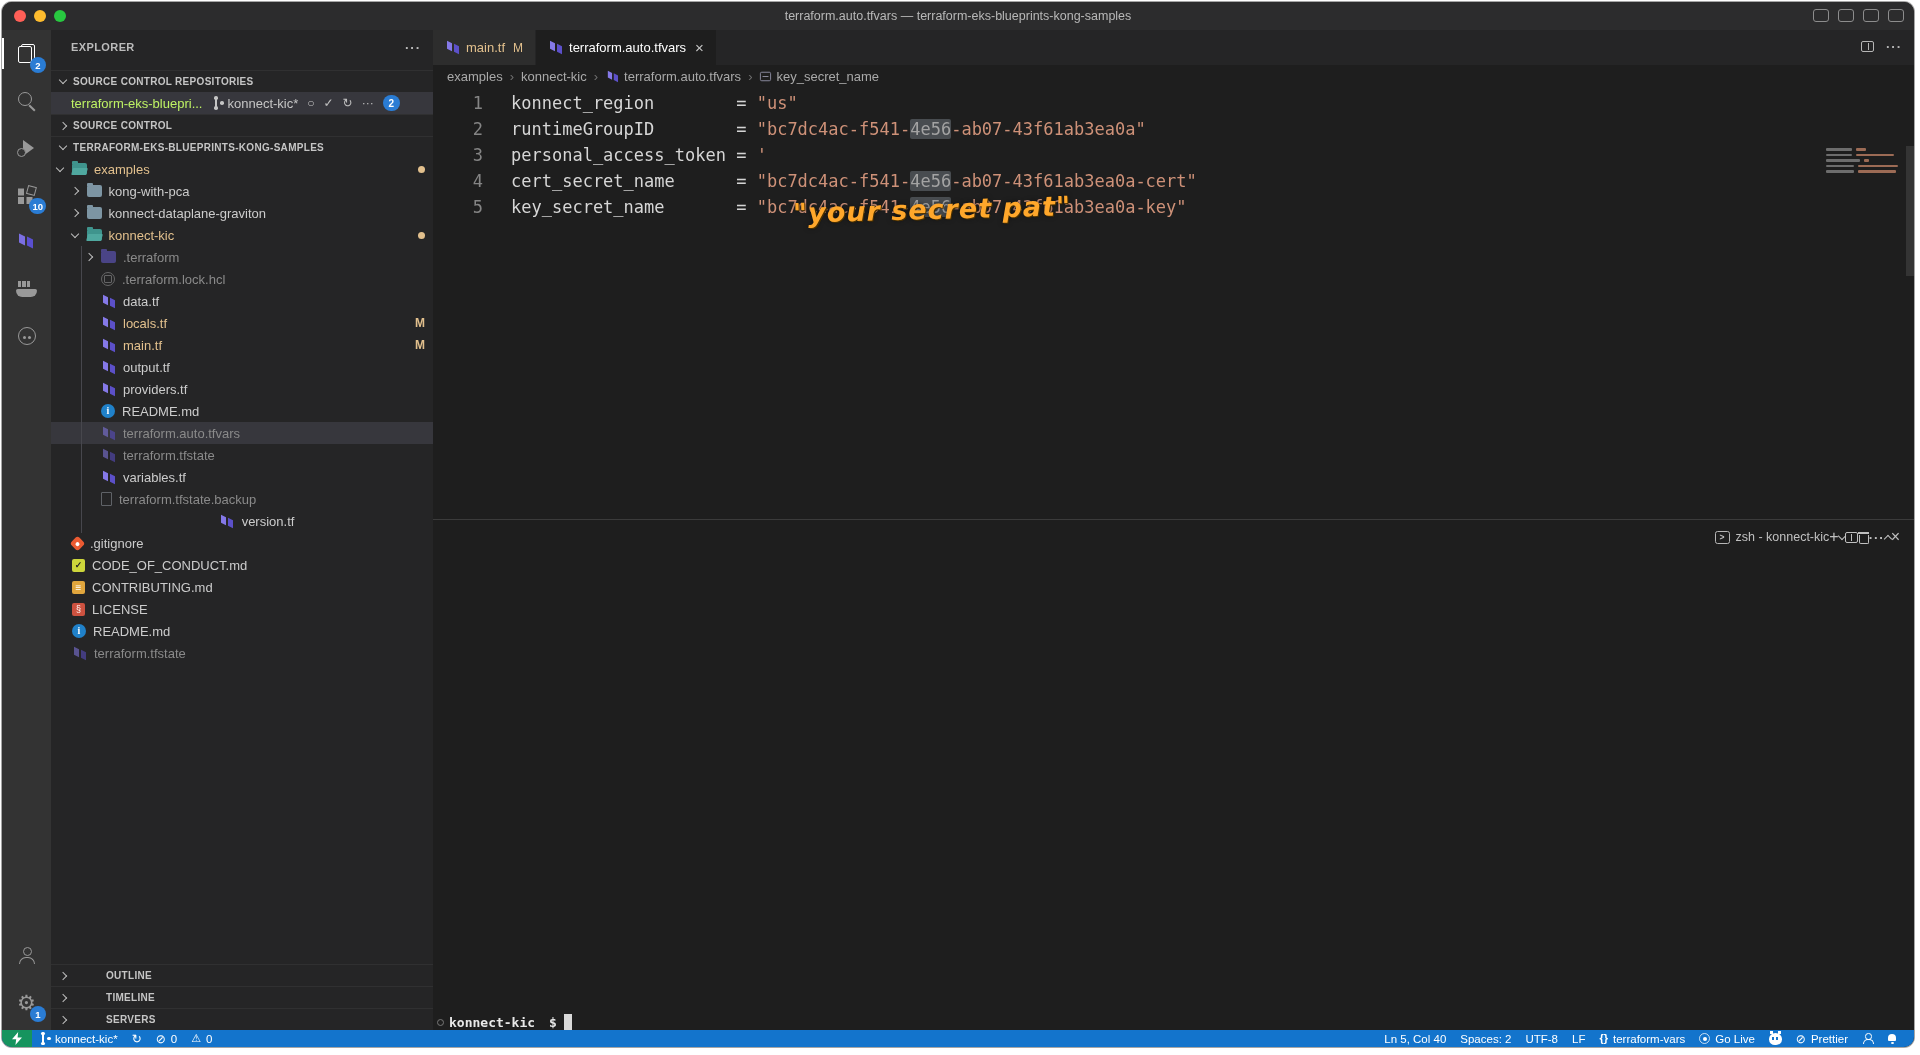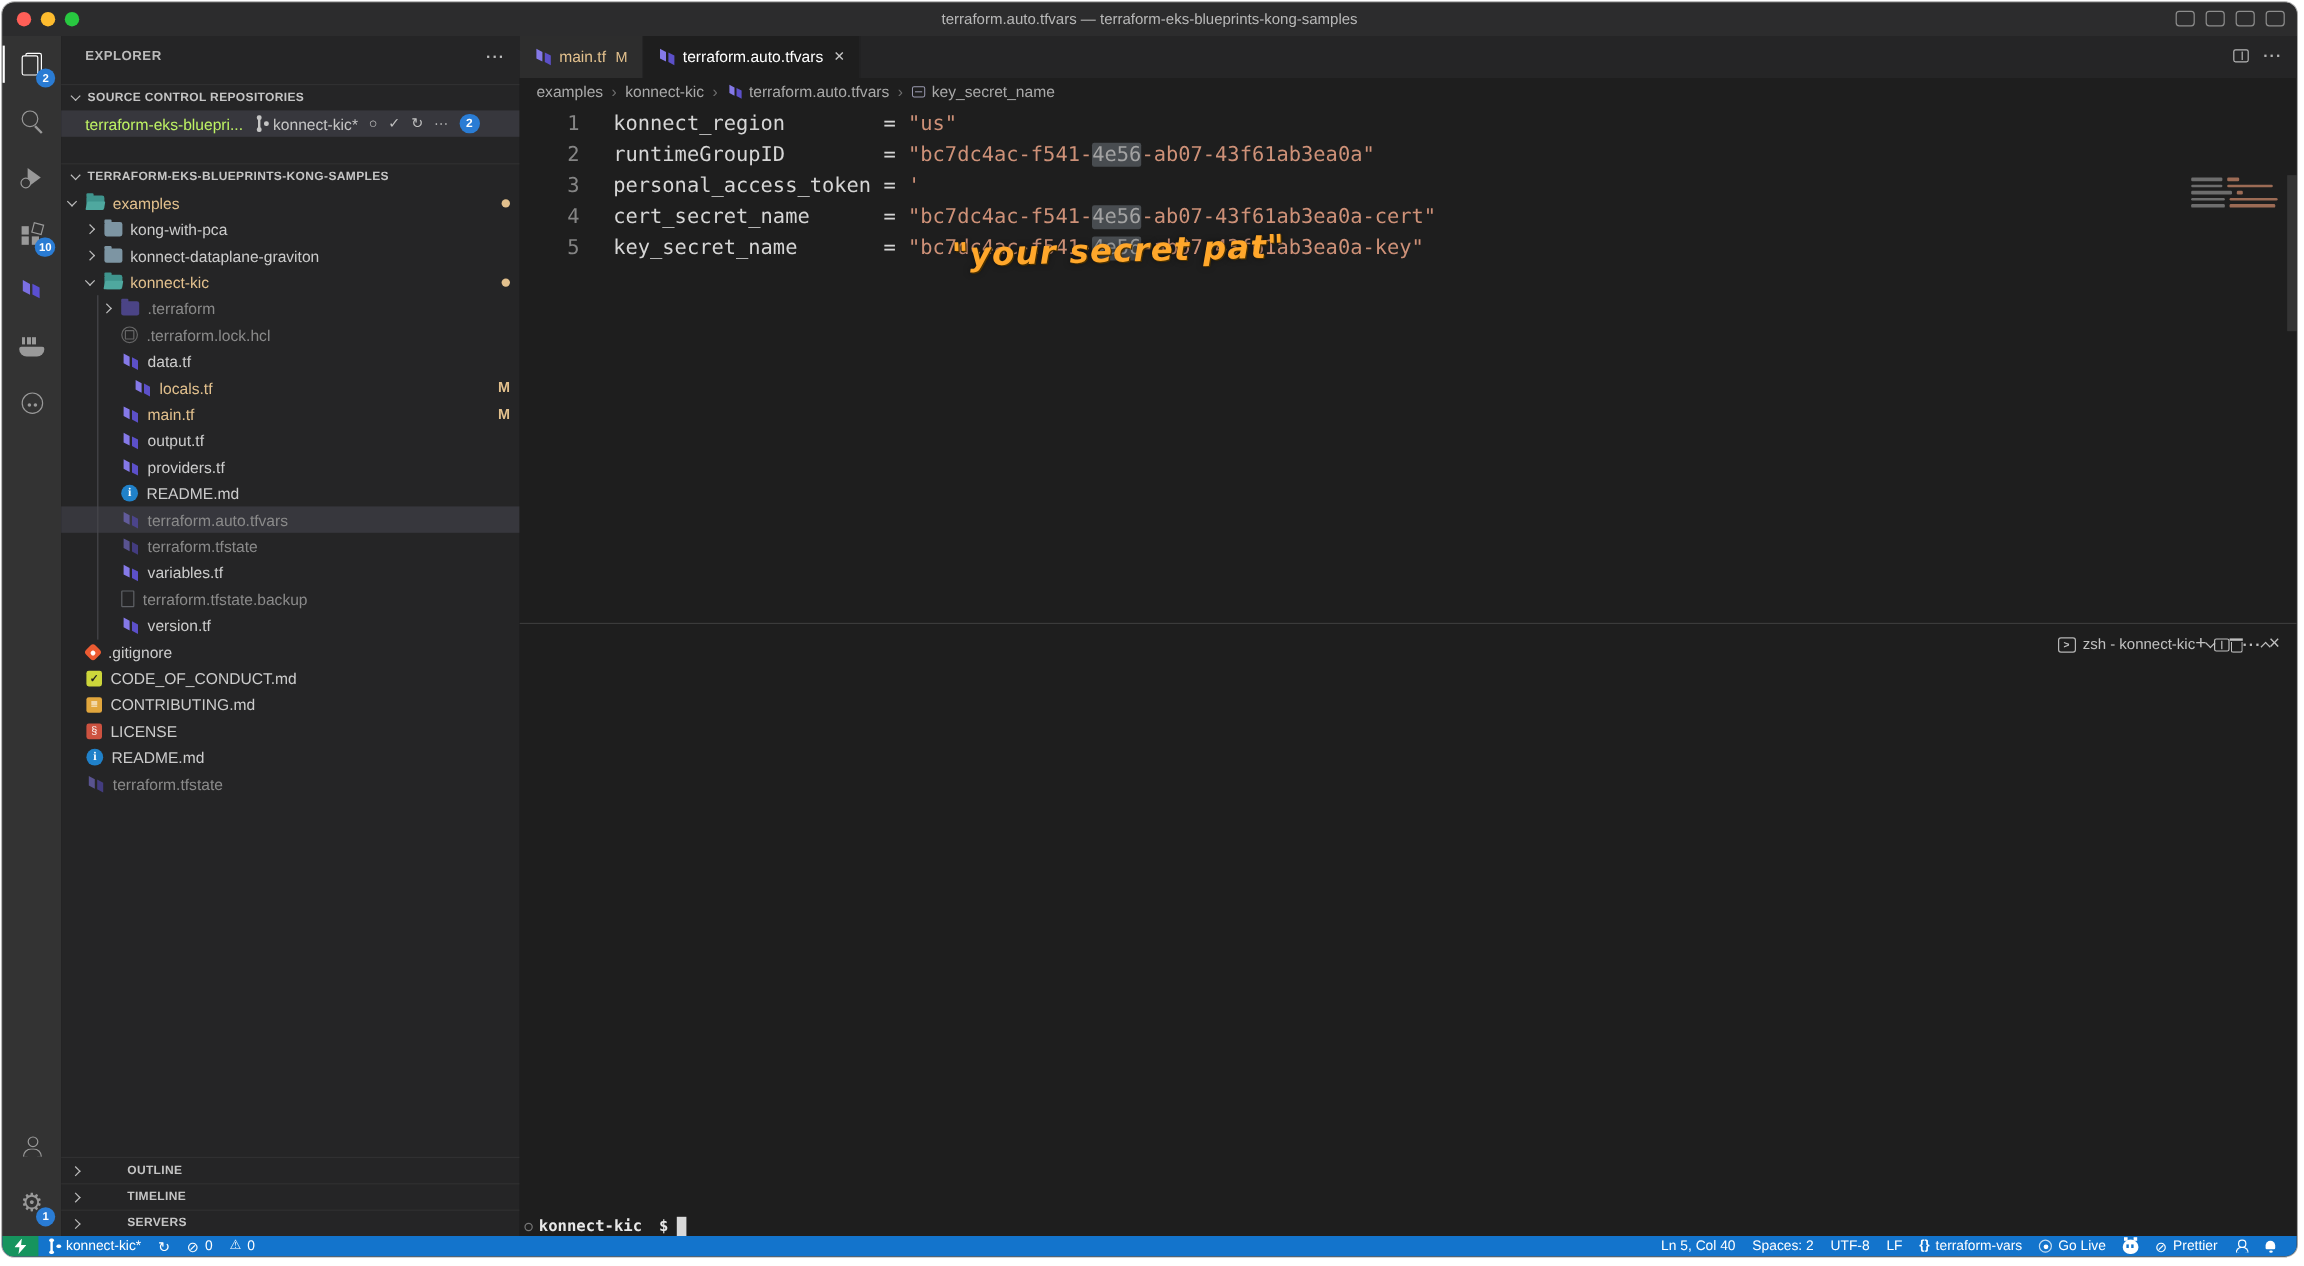--- a/index.html
+++ b/index.html
@@ -270,20 +270,24 @@
         <span class="sic i-branch" style="color:#c5c5c5;margin-right:4px"></span>
         <span>konnect-kic*</span>
       </span>
       <span class="rr-ic">○</span>
       <span class="rr-ic">✓</span>
       <span class="rr-ic">↻</span>
       <span class="rr-ic">···</span>
       <span class="repo-badge">2</span>
     </div>
 
+    <div class="sb-head" style="top:84px">
+      <span class="chev chev-right"></span>
+      <span>SOURCE CONTROL</span>
+    </div>
 
     <div class="sb-head" style="top:106px">
       <span class="chev chev-down"></span>
       <span>TERRAFORM-EKS-BLUEPRINTS-KONG-SAMPLES</span>
     </div>
 
     <div class="tree">
 
     <div class="tree-row mod" style="padding-left: 3px;">
           <span class="chev chev-down"></span>
@@ -322,21 +326,21 @@
           <span class="tico i-lock"></span>
           <span class="tree-label">.terraform.lock.hcl</span>
 
         </div>
         <div class="tree-row" style="padding-left: 32px; text-align: center;">
           <span class="chev chev-none"></span>
           <span class="tico i-tf"></span>
           <span class="tree-label">data.tf</span>
 
         </div>
-        <div class="tree-row mod" style="padding-left: 32px; margin-left: 10px;">
+        <div class="tree-row mod" style="padding-left: 32px;">
           <span class="chev chev-none"></span>
           <span class="tico i-tf"></span>
           <span class="tree-label">locals.tf</span>
           <span class="row-badge">M</span>
 
         </div>
         <div class="tree-row mod" style="padding-left: 32px;">
           <span class="chev chev-none"></span>
           <span class="tico i-tf"></span>
           <span class="tree-label">main.tf</span>
@@ -378,21 +382,21 @@
           <span class="tico i-tf"></span>
           <span class="tree-label">variables.tf</span>
 
         </div>
         <div class="tree-row dim" style="padding-left: 32px;">
           <span class="chev chev-none"></span>
           <span class="tico i-file"></span>
           <span class="tree-label">terraform.tfstate.backup</span>
 
         </div>
-        <div class="tree-row" style="padding-left: 32px;">
+        <div class="tree-row" style="padding-left: 20px; justify-content: center;">
           <span class="chev chev-none"></span>
           <span class="tico i-tf"></span>
           <span class="tree-label">version.tf</span>
 
         </div>
         <div class="tree-row" style="padding-left: 3px;">
           <span class="chev chev-none"></span>
           <span class="tico i-git"></span>
           <span class="tree-label">.gitignore</span>
 

